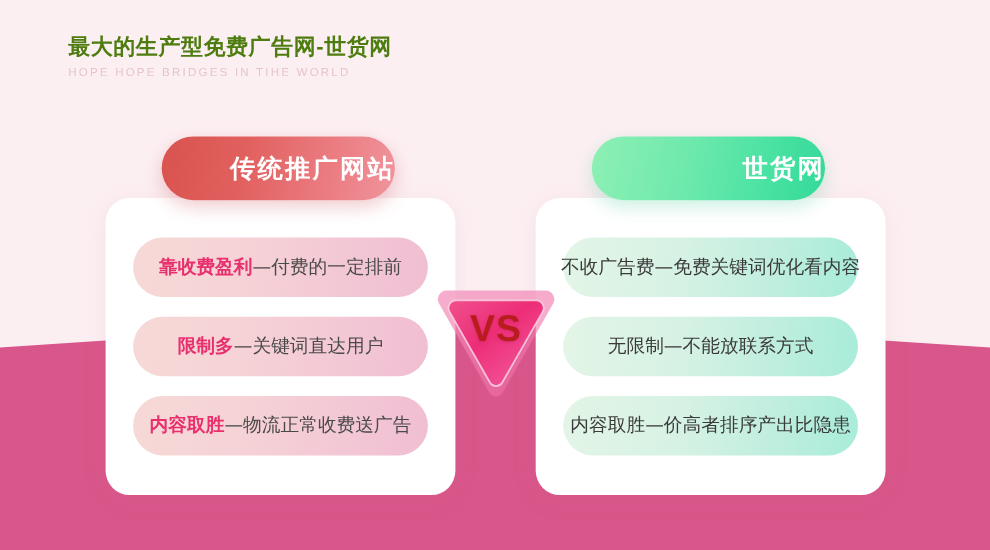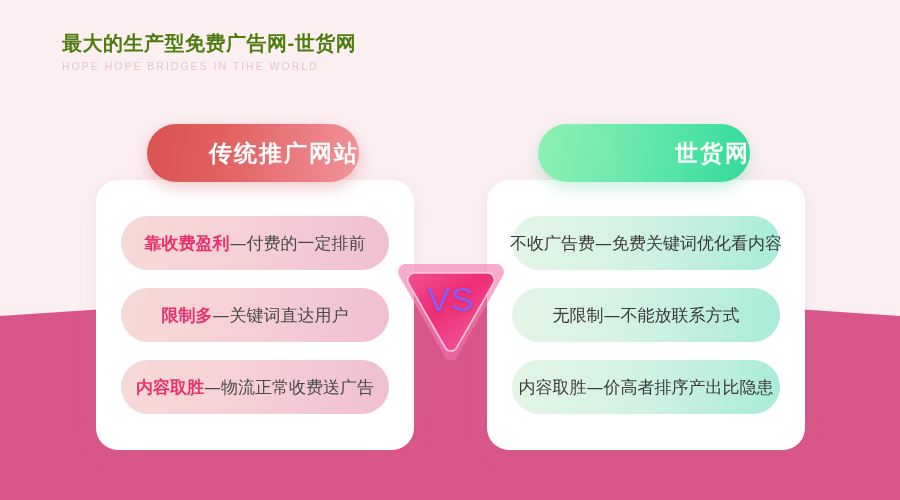--- a/index.html
+++ b/index.html
@@ -151,22 +151,22 @@
     height: 110px;
     z-index: 9;
   }
   .vs-label {
     position: absolute;
     left: 0;
     top: 22px;
     width: 110px;
     text-align: center;
     font-size: 34px;
-    font-weight: normal;
-    color: #8b5cf6;
+    font-weight: bold;
+    color: #b91c1c;
     letter-spacing: 1px;
     text-shadow: 0 1px 3px rgba(170, 20, 80, 0.35);
     font-family: "Liberation Sans", sans-serif;
     pointer-events: none;
   }
 </style>
 </head>
 <body>
 
 <div id="stage">

